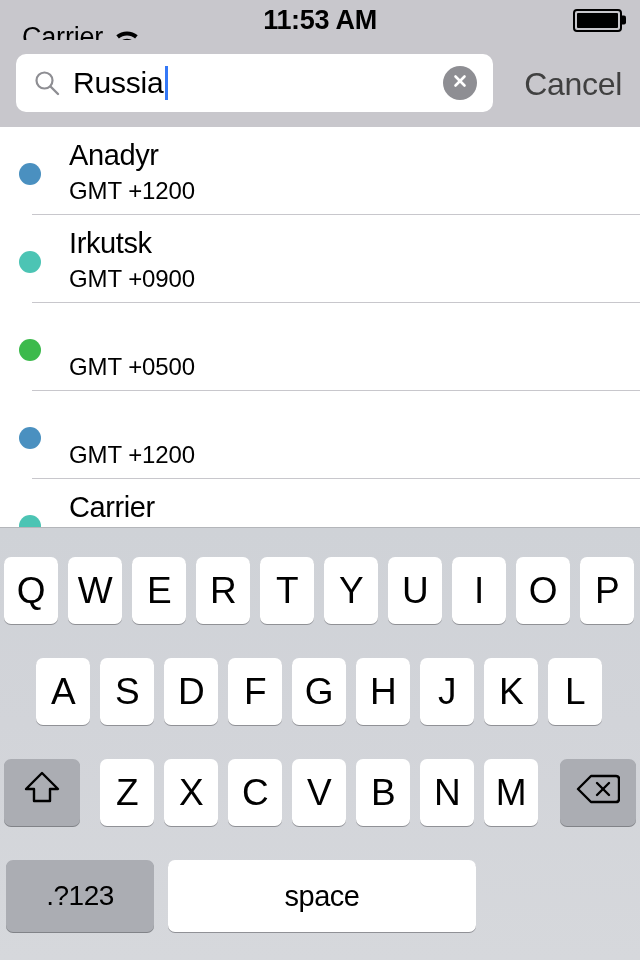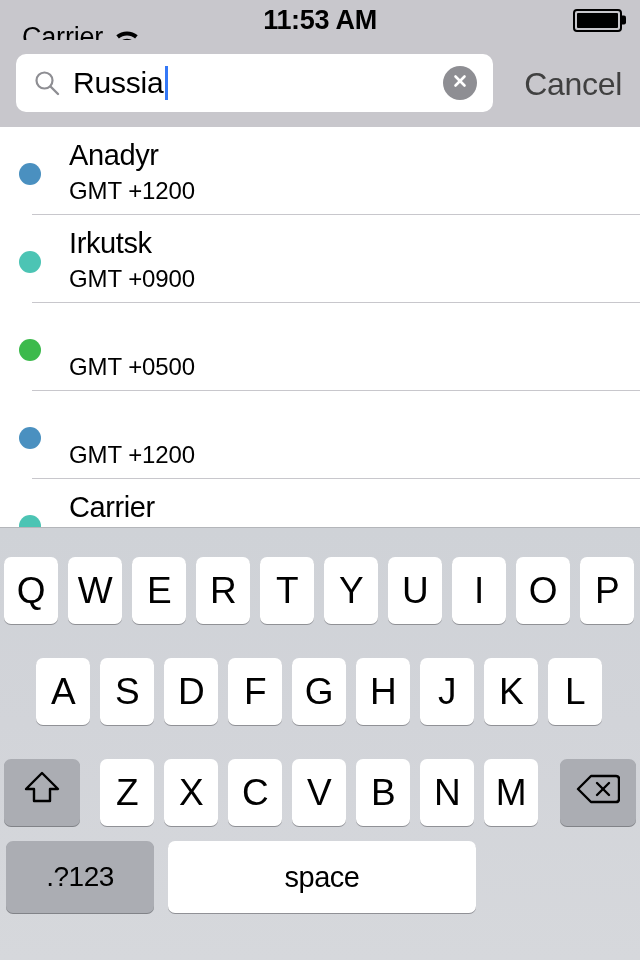--- a/index.html
+++ b/index.html
@@ -129,21 +129,21 @@
   #keyboard {
     position: absolute; left: 0; top: 527px;
     width: 640px; height: 433px;
     background: linear-gradient(to bottom, #cfd2d7 0%, #d2d4d9 45%, #d6d8dc 100%);
     border-top: 1px solid #b4b6ba;
   }
   .kb-row { position: absolute; left: 0; width: 640px; }
   #kb-row-1 { top: 29px; height: 67px; }
   #kb-row-2 { top: 130px; height: 67px; }
   #kb-row-3 { top: 231px; height: 67px; }
-  #kb-row-4 { top: 313px; height: 76px; }
+  #kb-row-4 { top: 332px; height: 76px; }
 
   .key {
     position: absolute;
     background: #ffffff;
     border-radius: 7px;
     box-shadow: 0 1px 0 rgba(136,138,142,0.9);
     display: flex; align-items: center; justify-content: center;
     font-size: 37px; color: #000;
     cursor: pointer;
     user-select: none;

